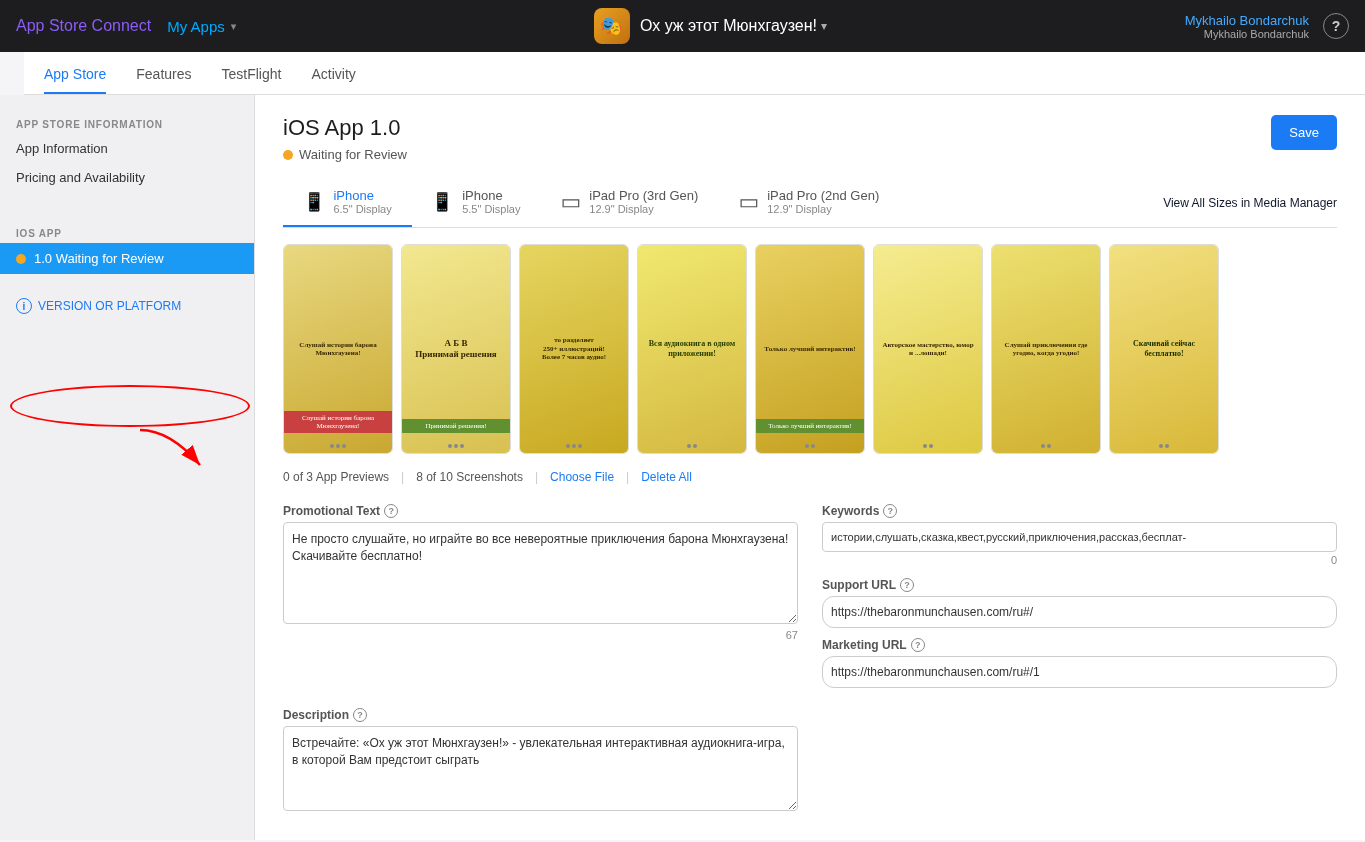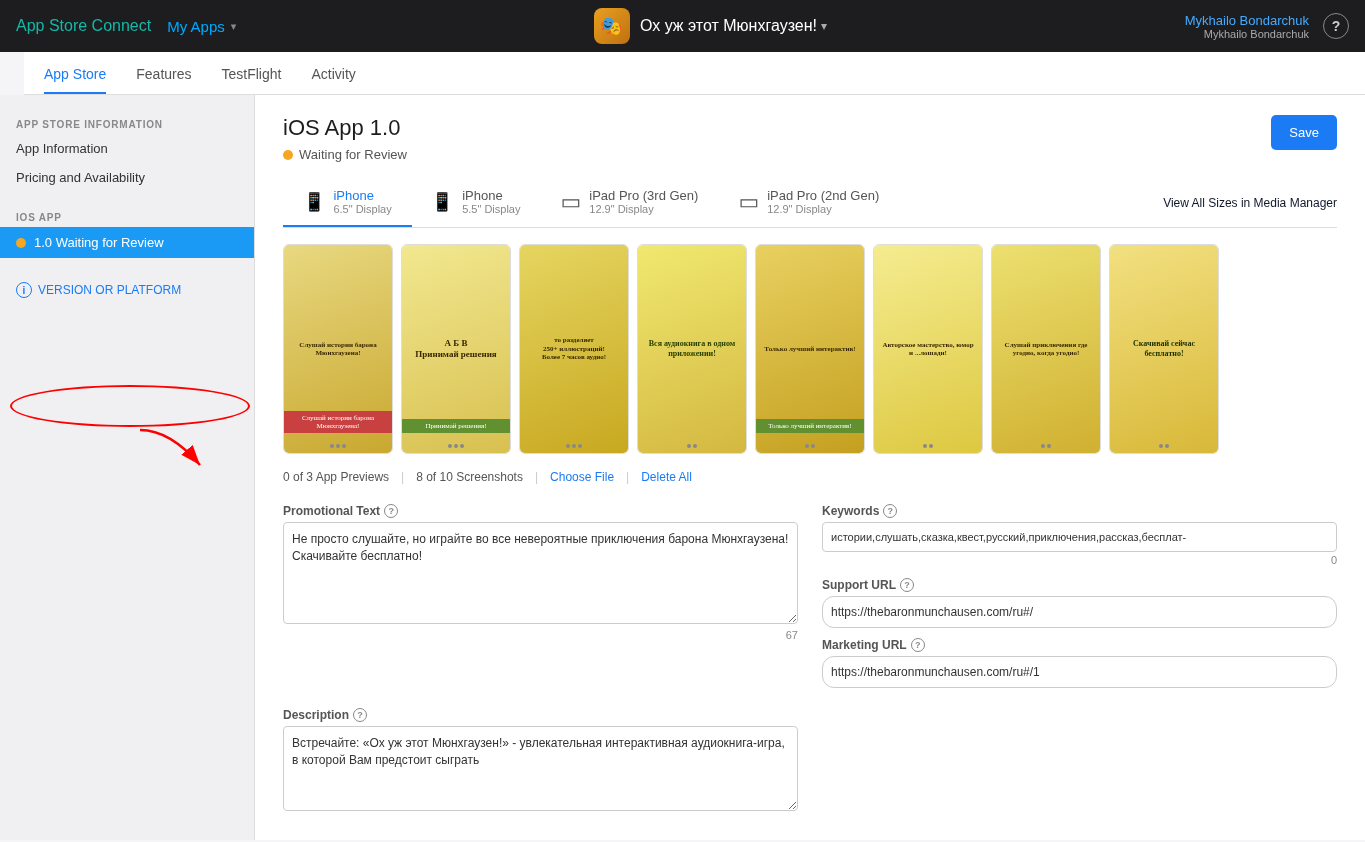--- a/index.html
+++ b/index.html
@@ -15,21 +15,21 @@
       color: #fff;
     }
     .header-brand {
       display: flex;
       align-items: center;
       gap: 6px;
       color: #fff;
       font-size: 16px;
       font-weight: 400;
     }
-    .header-brand .brand-main { color: #14b8a6; }
+    .header-brand .brand-main { color: #8b5cf6; }
     .header-brand .brand-link { color: #0af; font-size: 15px; cursor: pointer; }
     .header-center {
       flex: 1;
       display: flex;
       align-items: center;
       justify-content: center;
       gap: 10px;
     }
     .app-icon {
       width: 36px; height: 36px;
@@ -104,21 +104,21 @@
       padding: 8px 16px 4px;
       text-transform: uppercase;
     }
     .sidebar-item {
       padding: 7px 16px;
       font-size: 13px;
       color: #333;
       cursor: pointer;
     }
 
-    .ios-app-section { margin-top: 12px; }
+    .ios-app-section { margin-top: 28px; }
     .ios-app-section .sidebar-section-label { color: #888; }
 
     .sidebar-active-item {
       background: #1b9af5;
       color: #fff;
       padding: 8px 16px;
       font-size: 13px;
       font-weight: 500;
       cursor: pointer;
       display: flex;

